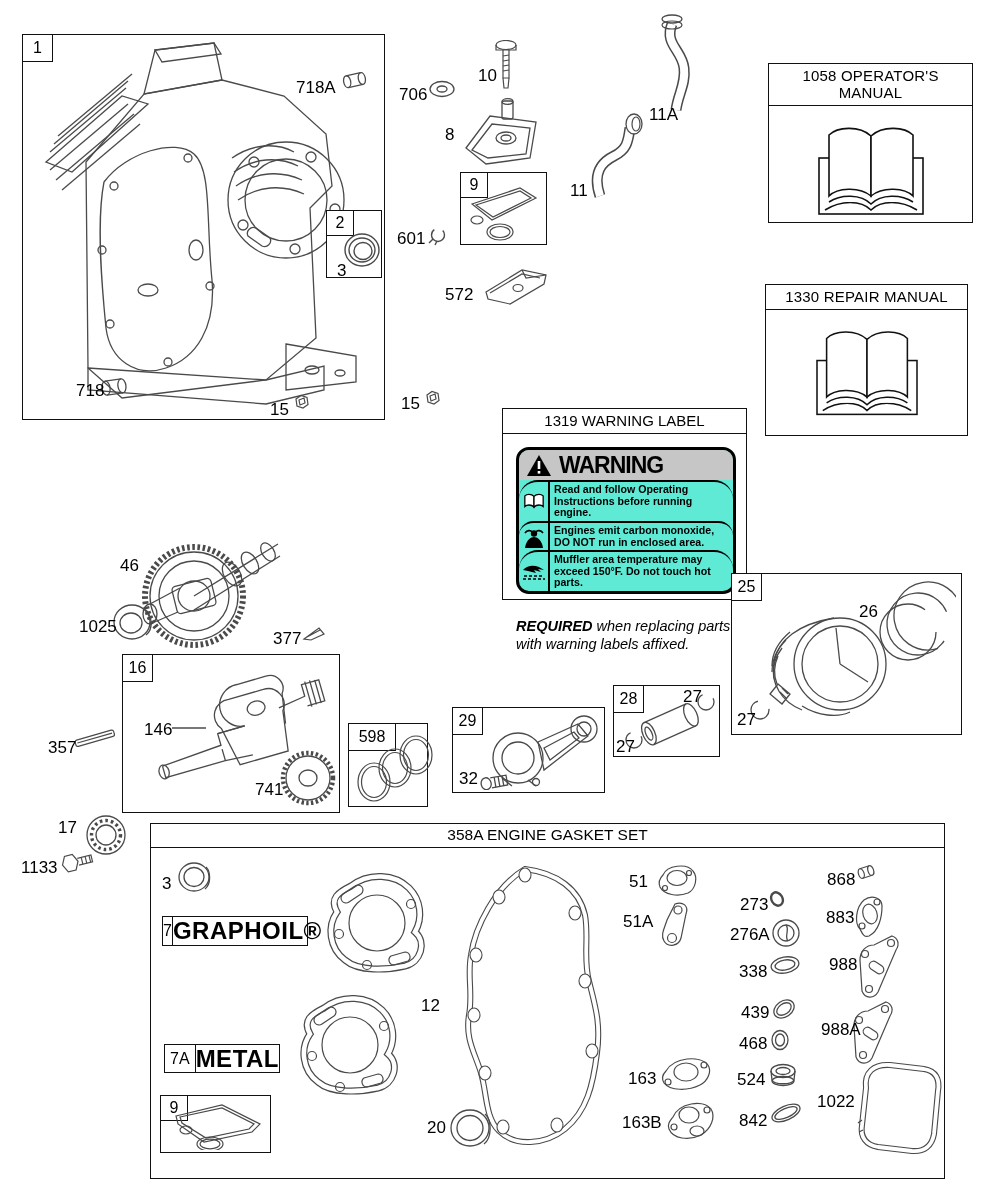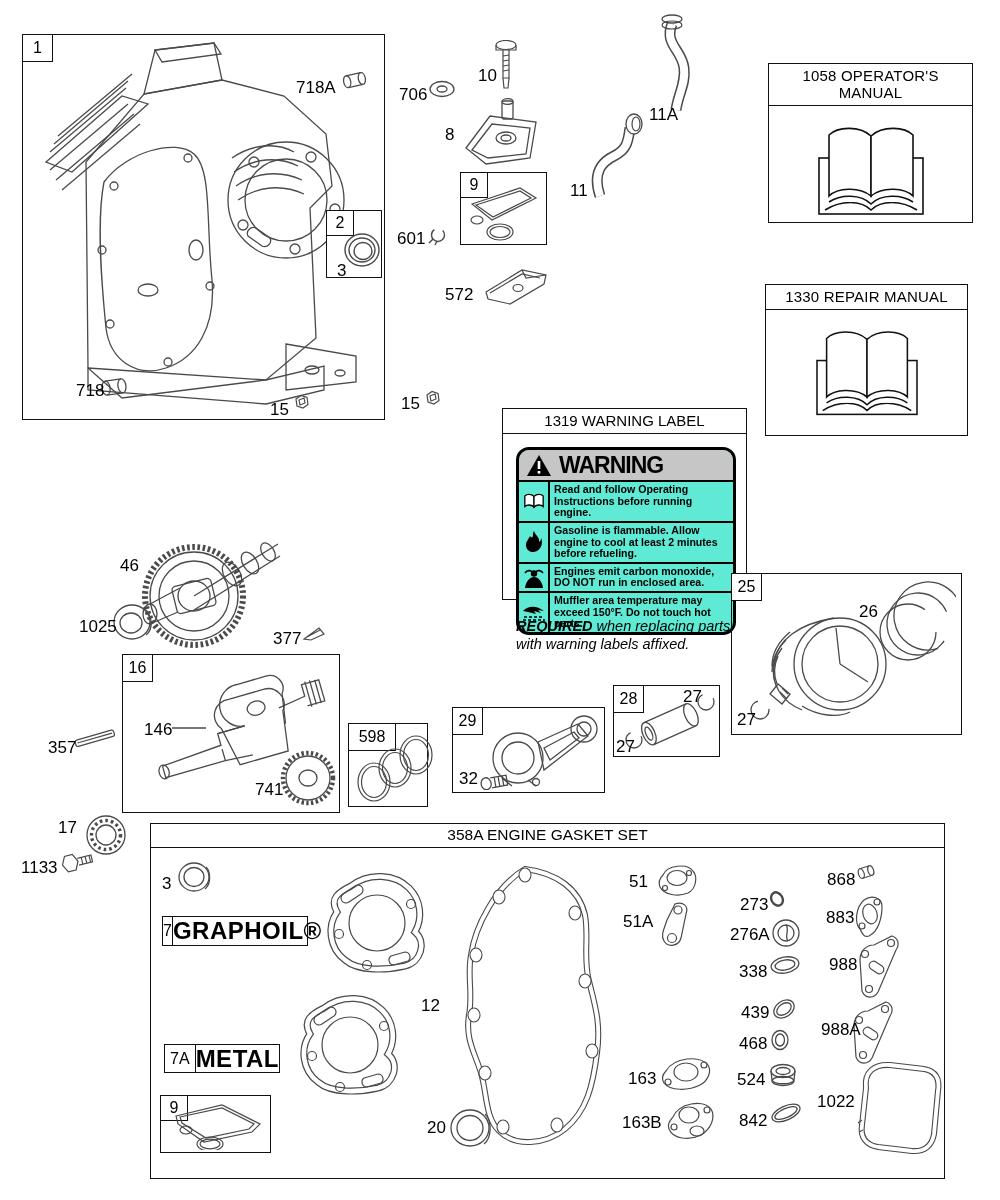--- a/index.html
+++ b/index.html
@@ -18,21 +18,21 @@
        padding:3px 2px 4px;letter-spacing:.2px;}
   .manual .mbook{display:flex;justify-content:center;margin-top:14px;}
   .wlbox{position:absolute;left:473px;top:408px;width:245px;height:192px;
        border:1.7px solid #111;box-sizing:border-box;background:#fff;margin-left:29px;}
   .wltitle{text-align:center;font-size:15px;padding:3px 0 4px;border-bottom:1.5px solid #111;}
   .wlabel{position:absolute;left:13px;top:38px;width:214px;border:3px solid #000;
        border-radius:13px;overflow:hidden;background:#5eead4;}
   .wlhead{height:30px;background:#c6c6c6;display:flex;align-items:center;gap:7px;
        padding-left:7px;}
   .wlhead span{font-size:23px;font-weight:800;letter-spacing:-1px;}
-  .wlrow{display:flex;border-top:2.6px solid #000;}
+  .wlrow{display:flex;border-top:2.6px solid #000;border-radius:19px;}
   .wlicon{width:29px;flex:0 0 29px;border-right:2.6px solid #000;display:flex;
        align-items:center;justify-content:center;}
   .wltext{font-size:10.6px;font-weight:bold;line-height:1.1;padding:2px 2px 2px 4px;}
   .wlfooter{position:absolute;left:13px;top:208px;width:222px;font-size:14.5px;
        font-style:italic;line-height:1.25;}
   .wlfooter b{font-style:italic;}
   .gheader{position:absolute;left:0;top:0;right:0;text-align:center;font-size:15.5px;
        padding:2px 0 3px;border-bottom:1.7px solid #111;}
   .matbox{position:absolute;border:1.7px solid #111;background:#fff;display:flex;
        box-sizing:border-box;align-items:stretch;}
@@ -243,28 +243,20 @@
       <div class="wlrow">
         <div class="wlicon">
           <svg width="22" height="18" viewBox="0 0 24 18">
             <g stroke="#000" fill="#fff" stroke-width="1.4">
               <path d="M12,4 C9,1 4,1.5 2,3.5 V15 C4,13 9,12.5 12,15.5 Z"></path>
               <path d="M12,4 C15,1 20,1.5 22,3.5 V15 C20,13 15,12.5 12,15.5 Z"></path>
             </g>
           </svg>
         </div>
         <div class="wltext">Read and follow Operating Instructions before running engine.</div>
-      </div>
-      <div class="wlrow">
-        <div class="wlicon">
-          <svg width="20" height="24" viewBox="0 0 20 24">
-            <path d="M10,1 C11,5 16,7 15,12 C17,11 17,9 17,8 C19,12 18,18 13,21 C7,24 2,20 2,15 C2,11 5,9 6,6 C7,8 9,8 9,5 C9,3 9,2 10,1 Z" fill="#000"></path>
-          </svg>
-        </div>
-        <div class="wltext">Gasoline is flammable. Allow engine to cool at least 2 minutes before refueling.</div>
       </div>
       <div class="wlrow">
         <div class="wlicon">
           <svg width="22" height="24" viewBox="0 0 22 24">
             <path d="M2,8 C4,5 8,5 9,7 M13,7 C14,5 18,5 20,8" stroke="#000" fill="none" stroke-width="1.6"></path>
             <circle cx="11" cy="8.5" r="3.2" fill="#000"></circle>
             <path d="M2,23 C3,15 8,12 11,12 C14,12 19,15 20,23 Z" fill="#000"></path>
           </svg>
         </div>
         <div class="wltext">Engines emit carbon monoxide, DO NOT run in enclosed area.</div>

